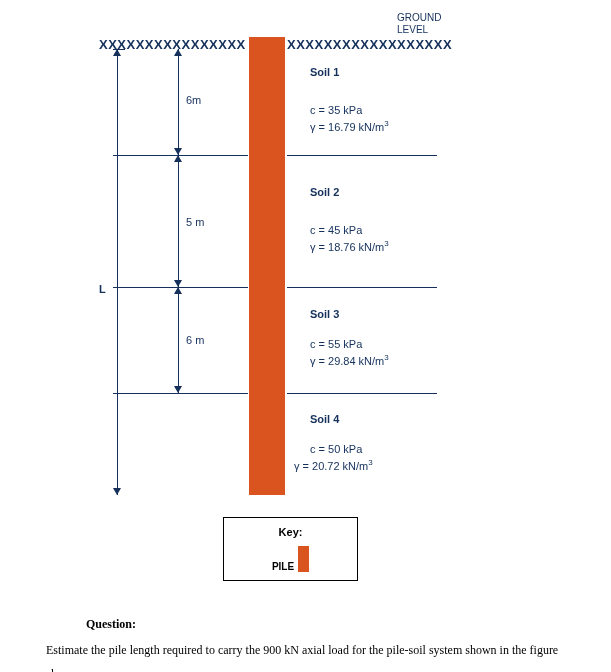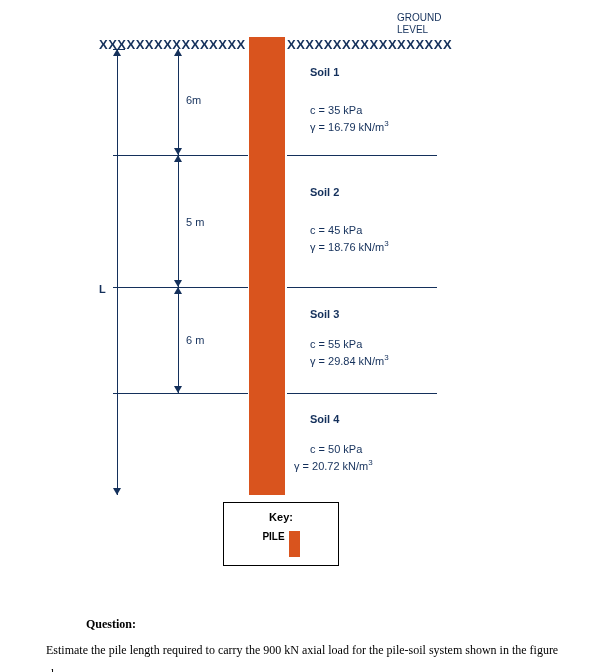--- a/index.html
+++ b/index.html
@@ -76,21 +76,21 @@
     position: absolute;
     border: 1px solid #000;
     padding: 8px 16px 8px 16px;
     text-align: center;
     font-family: Arial, sans-serif;
   }
   .key-box .key-title {
     font-size: 11px; font-weight: bold; margin-bottom: 8px;
   }
   .key-box .key-row {
-    display: flex; align-items: flex-start; justify-content: center; gap: 4px;
+    display: flex; align-items: flex-end; justify-content: center; gap: 4px;
   }
   .key-box .key-pile-label { font-size: 10px; font-weight: bold; }
   .key-box .key-swatch {
     width: 11px; height: 26px; background: #d9541e;
   }
   
   .question {
     position: absolute;
     left: 46px;
     top: 612px;
@@ -162,21 +162,21 @@
   <div class="lbl" style="left:310px; top:353px;">
     <span>γ = 29.84 kN/m</span><span class="sup">3</span>
   </div>
 
   <div class="lbl soil-title" style="left:310px; top:413px;">Soil 4</div>
   <div class="lbl" style="left:310px; top:443px;">c = 50 kPa</div>
   <div class="lbl" style="left:294px; top:458px;">
     <span>γ = 20.72 kN/m</span><span class="sup">3</span>
   </div>
 
-  <div class="key-box" style="left:223px; top:502px; width:116px;">
+  <div class="key-box" style="left:223px; top:517px; width:135px;">
     <div class="key-title">Key:</div>
     <div class="key-row">
       <span class="key-pile-label">PILE</span>
       <span class="key-swatch"></span>
     </div>
   </div>
 
   <div class="question">
     <div class="qh">Question:</div>
     <div>Estimate the pile length required to carry the 900 kN axial load for the pile-soil system shown in the figure above.</div>

